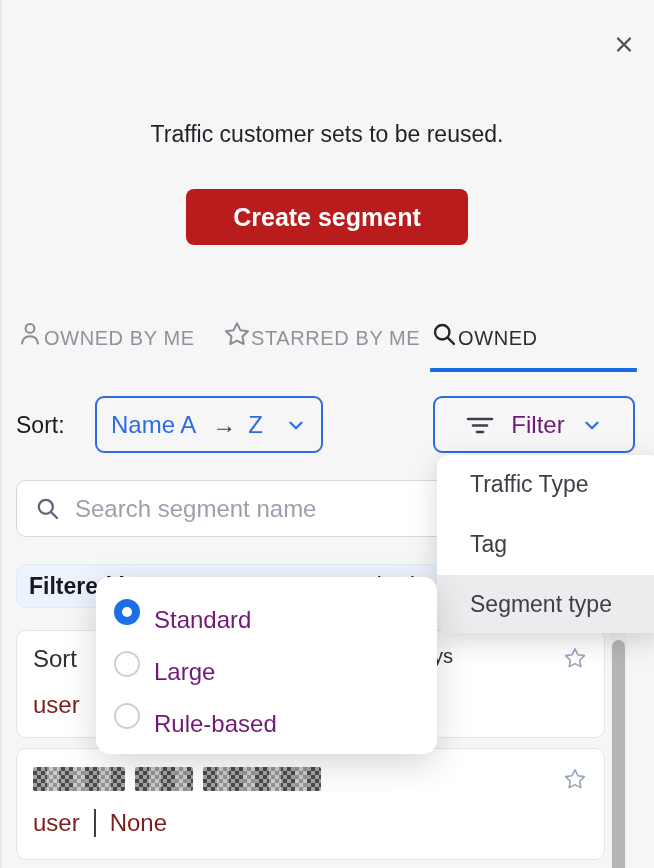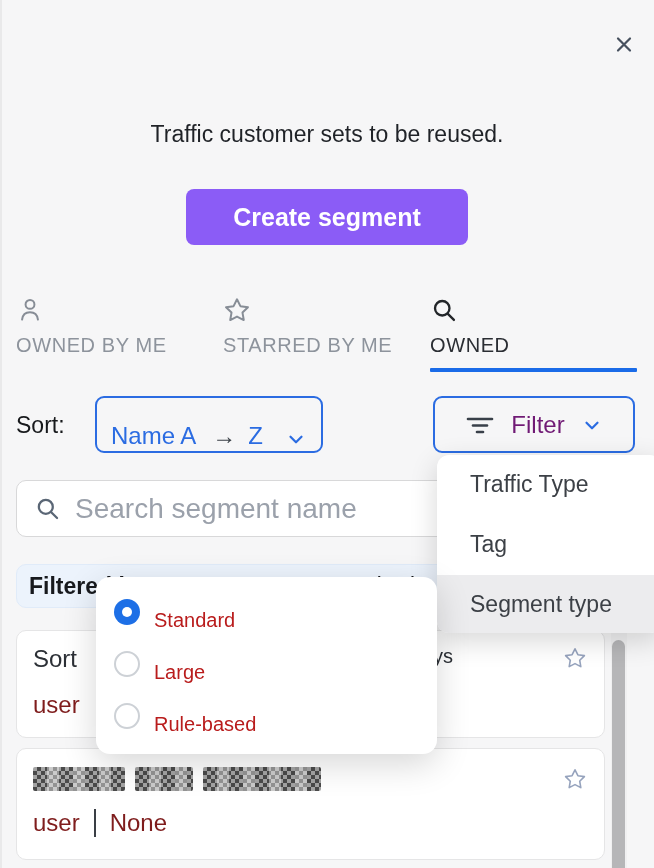--- a/index.html
+++ b/index.html
@@ -6,47 +6,47 @@
   body{width:654px;height:868px;overflow:hidden;background:#f6f6f7;
        font-family:"Liberation Sans","DejaVu Sans",sans-serif;position:relative;}
   #app{position:absolute;inset:0;width:654px;height:868px;overflow:hidden;}
   .left-edge{position:absolute;left:0;top:0;width:2px;height:868px;background:#e9e9ea;z-index:50;}
 
   
   .close-btn{position:absolute;top:30px;right:14px;width:32px;height:32px;border:0;background:transparent;cursor:pointer;padding:0;}
   .title{position:absolute;top:60px;left:0;width:654px;text-align:center;font-size:34px;font-weight:700;color:#17191c;margin:0;}
   .subtitle{position:absolute;top:121px;left:0;width:654px;text-align:center;font-size:23px;color:#1f2227;margin:0;}
   .create-btn{position:absolute;left:186px;top:189px;width:282px;height:56px;border:0;border-radius:8px;
-              background:#8b5cf6;color:#fff;font-size:25px;font-weight:600;cursor:pointer;
+              background:#b91c1c;color:#fff;font-size:25px;font-weight:600;cursor:pointer;
               font-family:"Liberation Sans","DejaVu Sans",sans-serif;}
 
   
   .tabs{position:absolute;left:16px;top:294px;width:621px;height:78px;display:flex;}
-  .tab{flex:1;position:relative;display:flex;flex-direction:column;align-items:flex-start;cursor:pointer;color:#878d96;}
+  .tab{flex:1;position:relative;display:flex;align-items:center;cursor:pointer;color:#878d96;}
   .tab .tab-icon{margin-top:2px;height:28px;}
   .tab .tab-label{margin-top:10px;font-size:20px;letter-spacing:.6px;color:#8d939c;white-space:nowrap;}
   .tab.active{color:#222529;}
   .tab.active .tab-label{color:#2a2d33;}
   .tab.active .underline{position:absolute;left:0;right:0;bottom:0;height:4px;background:#1a6be8;border-radius:1px;}
 
   
   .sort-label{position:absolute;left:16px;top:396px;height:58px;line-height:58px;font-size:23px;font-weight:400;color:#17191c;}
   .ctrl-btn{position:absolute;top:396px;height:57px;background:transparent;border:2px solid #2b6ce2;border-radius:9px;
             display:flex;align-items:center;justify-content:center;cursor:pointer;
             font-family:"Liberation Sans","DejaVu Sans",sans-serif;}
-  .sort-btn{left:95px;width:228px;gap:16px;align-items:flex-end;}
+  .sort-btn{left:95px;width:228px;gap:16px;}
   .filter-btn{left:433px;width:202px;gap:16px;}
   .blue-txt{color:#2b6ce2;font-size:24px;}
   .dark-arrow{color:#3a4047;font-size:24px;}
   .filter-txt{color:#701a75;font-size:24px;}
 
   
   .search-wrap{position:absolute;left:16px;top:480px;width:589px;height:57px;}
   .search-wrap input{width:100%;height:100%;box-sizing:border-box;border:1px solid #d8d8d9;border-radius:10px;
-                     background:#fff;padding:0 16px 0 58px;font-size:28px;color:#33383f;
+                     background:#fff;padding:0 16px 0 58px;font-size:24px;color:#33383f;
                      font-family:"Liberation Sans","DejaVu Sans",sans-serif;outline:none;}
   .search-wrap input::placeholder{color:#9ba1ab;}
   .search-wrap .input-search-icon{position:absolute;left:18px;top:15px;pointer-events:none;}
 
   
   .filtered-bar{position:absolute;left:16px;top:564px;width:589px;height:44px;background:#ecf3fc;border:1px solid #e0ebf9;
                 box-sizing:border-box;border-radius:10px;display:flex;align-items:center;padding-left:12px;
                 font-size:23px;color:#17191d;white-space:nowrap;overflow:hidden;z-index:1;}
   .filtered-bar .fb-prefix{font-weight:700;margin-right:8px;}
 
@@ -74,21 +74,21 @@
   .filter-menu .mi-2{height:62px;}
   .filter-menu .mi-3{height:58px;background:#ececee;}
 
   
   .type-popup{position:absolute;left:96px;top:577px;width:341px;height:177px;background:#fff;z-index:30;
               border-radius:14px;box-shadow:0 10px 34px rgba(0,0,0,.16);box-sizing:border-box;padding:9px 0 0 18px;}
   .radio-row{height:52px;display:flex;align-items:center;gap:14px;cursor:pointer;}
   .radio{width:26px;height:26px;border-radius:50%;box-sizing:border-box;border:2px solid #cdd1d6;background:#fff;position:relative;flex:none;}
   .radio.selected{border:0;background:#1d6fe6;}
   .radio.selected::after{content:"";position:absolute;left:8px;top:8px;width:10px;height:10px;border-radius:50%;background:#fff;}
-  .radio-label{font-size:20px;color:#b91c1c;margin-top:16px;}
+  .radio-label{font-size:24px;color:#701a75;margin-top:16px;}
 
   
   .scroll-track{position:absolute;left:611px;top:633px;width:16px;height:235px;background:#f0f0f1;z-index:5;}
   .scroll-thumb{position:absolute;left:612px;top:640px;width:13px;height:234px;background:#b6b6b8;border-radius:7px;z-index:6;cursor:grab;}
 
   svg{display:block;}
 </style>
 </head>
 <body>
 

